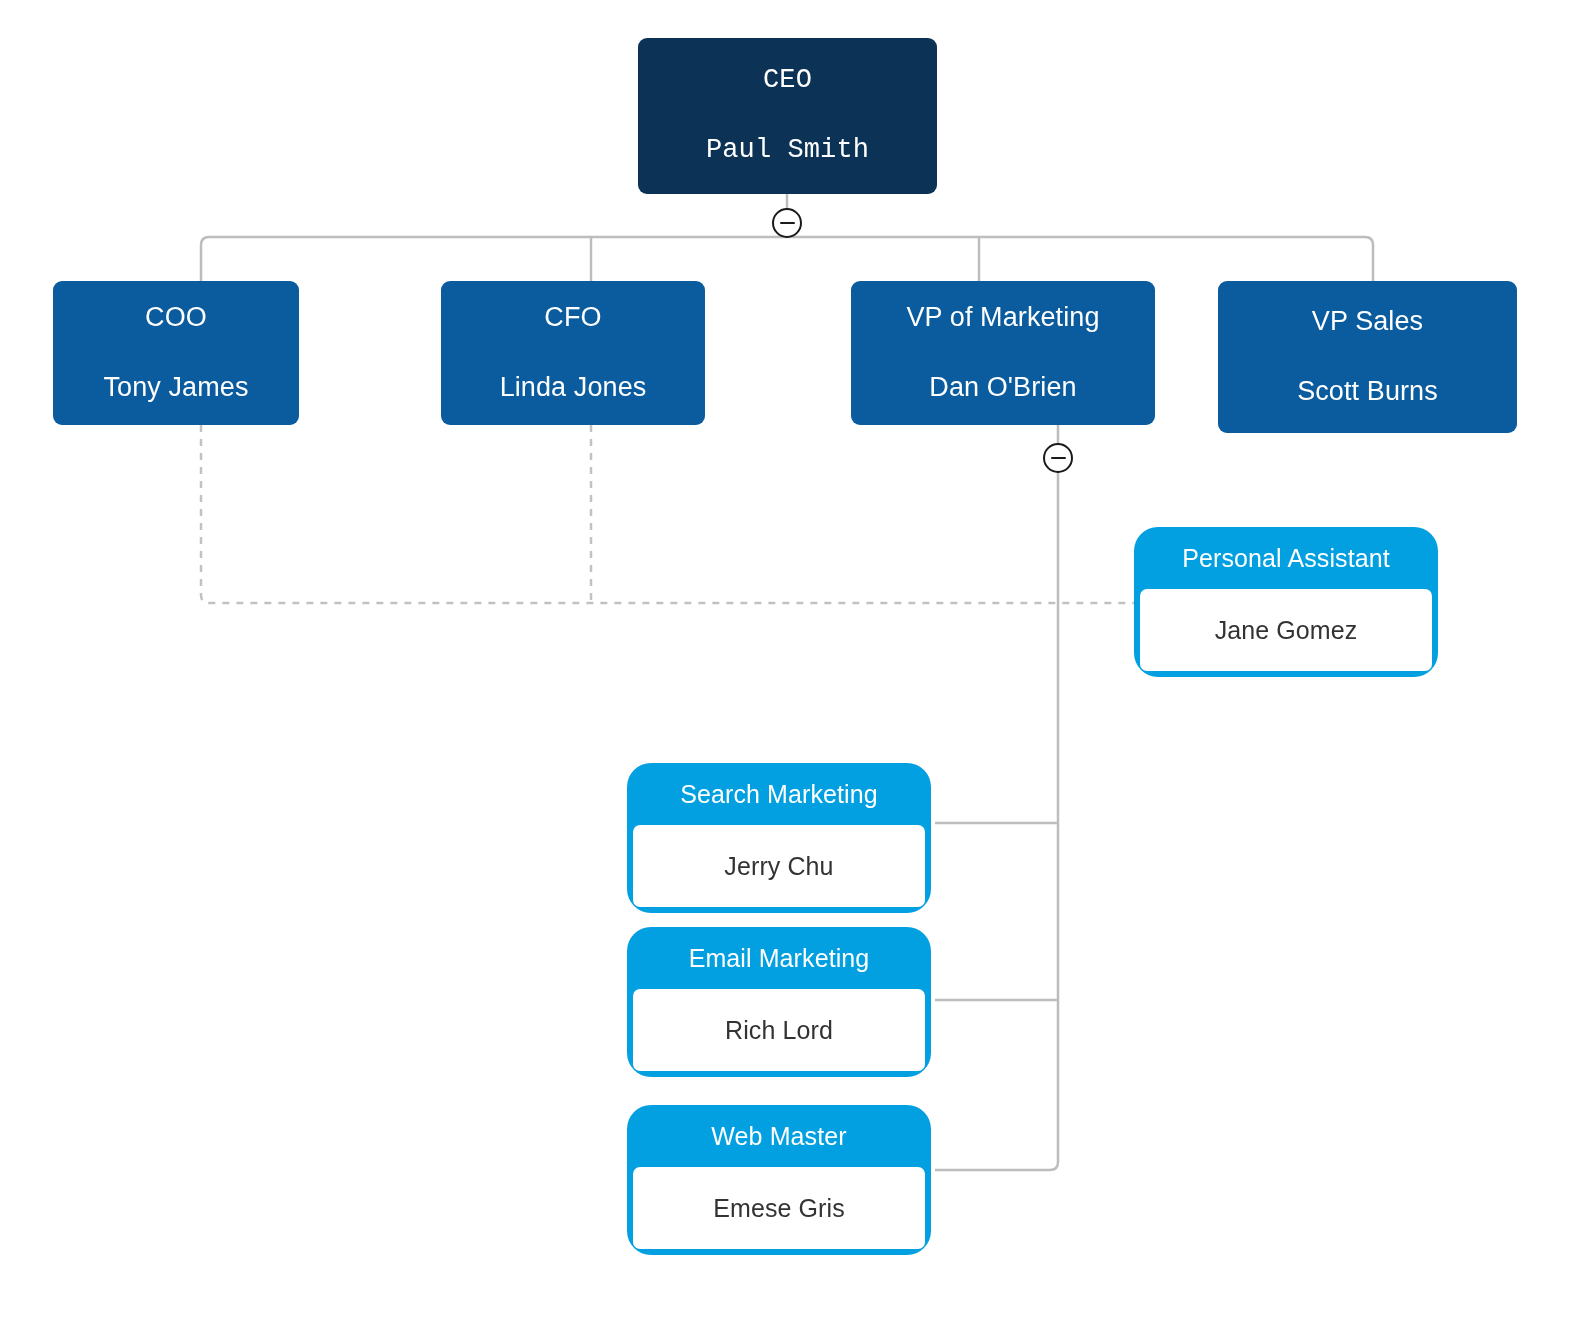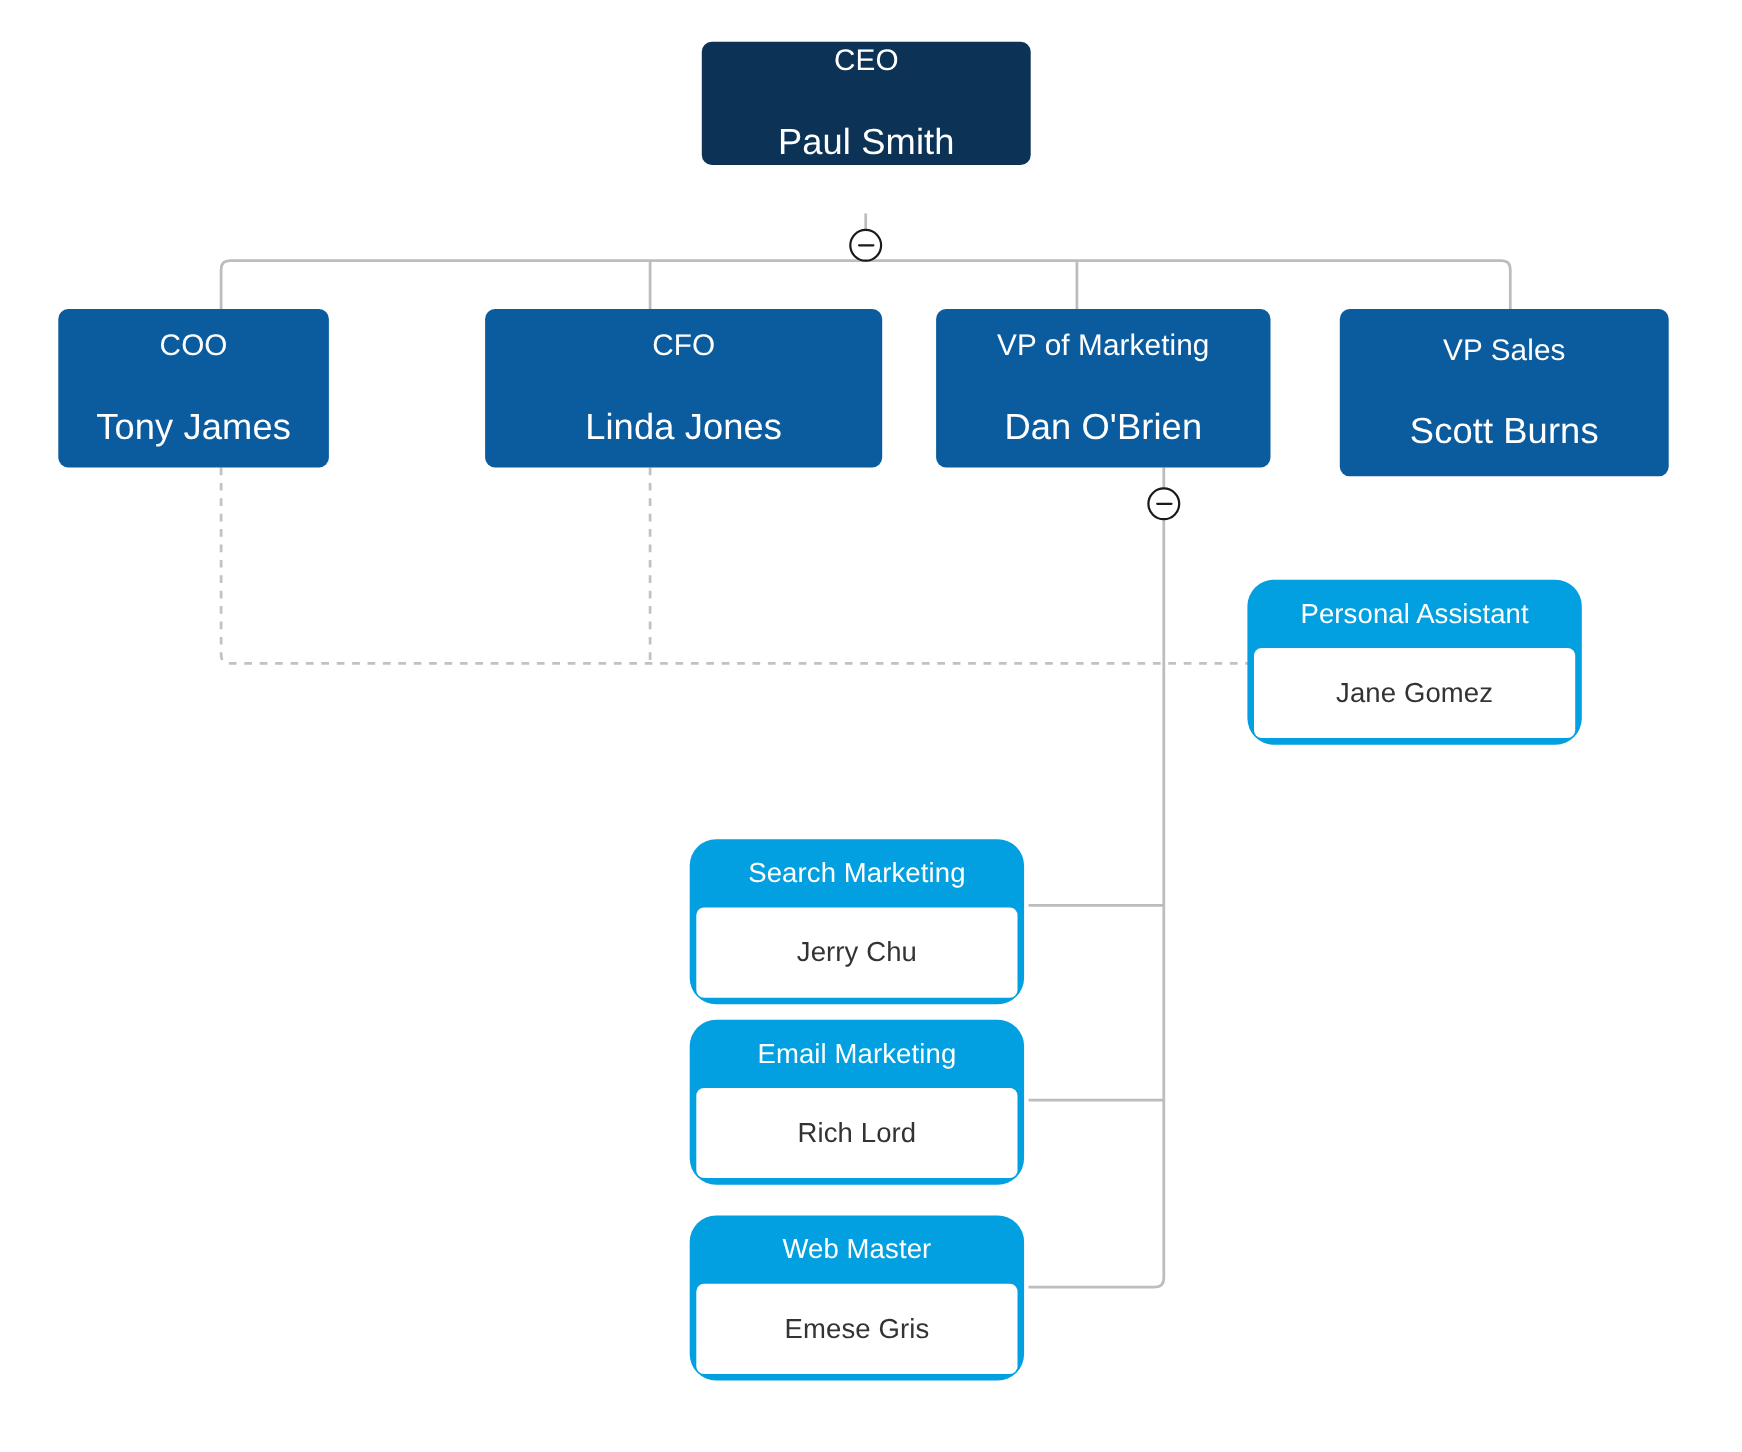--- a/index.html
+++ b/index.html
@@ -42,21 +42,21 @@
     color: #ffffff;
     text-align: center;
     overflow: hidden;
   }
   .node .node-title {
     font-size: 27px;
     line-height: 1.1;
     letter-spacing: .1px;
   }
   .node .node-name {
-    font-size: 33px;
+    font-size: 27px;
     line-height: 1.1;
     letter-spacing: .1px;
     margin-top: 40px;
   }
   .node.root {
     background: #0c3255;
   }
   .node.level1 {
     background: #0a5c9e;
   }
@@ -137,35 +137,35 @@
       <path d="M1058,823 L935,823"></path>
       <path d="M1058,1000 L935,1000"></path>
     </g>
 
     <g fill="none" stroke="#c2c2c2" stroke-width="2.5" stroke-dasharray="7 7">
       <path d="M201,425 L201,595 Q201,603 209,603 L1135,603"></path>
       <path d="M591,425 L591,603"></path>
     </g>
   </svg>
 
-  <div class="node root" style="left:638px; top:38px; width:299px; height:112px;">
+  <div class="node root" style="left:638px; top:38px; width:299px; height:156px;font-family:Liberation Mono, monospace;">
     <div class="node-title">CEO</div>
     <div class="node-name">Paul Smith</div>
   </div>
 
   <div class="toggle" style="left:772px; top:208px;">
     <span class="bar"></span>
   </div>
 
   <div class="node level1" style="left:53px; top:281px; width:246px; height:144px;">
     <div class="node-title">COO</div>
     <div class="node-name">Tony James</div>
   </div>
 
-  <div class="node level1" style="left:441px; top:281px; width:361px; height:144px;">
+  <div class="node level1" style="left:441px; top:281px; width:264px; height:144px;">
     <div class="node-title">CFO</div>
     <div class="node-name">Linda Jones</div>
   </div>
 
   <div class="node level1" style="left:829px; top:281px; width:304px; height:144px;margin-left:22px;">
     <div class="node-title">VP of Marketing</div>
     <div class="node-name">Dan O'Brien</div>
   </div>
 
   <div class="node level1" style="left:1218px; top:281px; width:299px; height:152px;">

